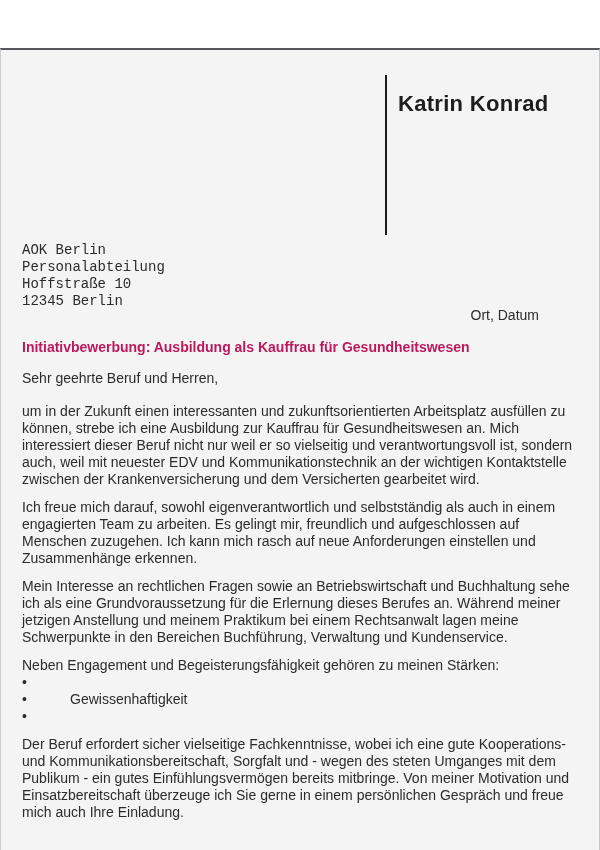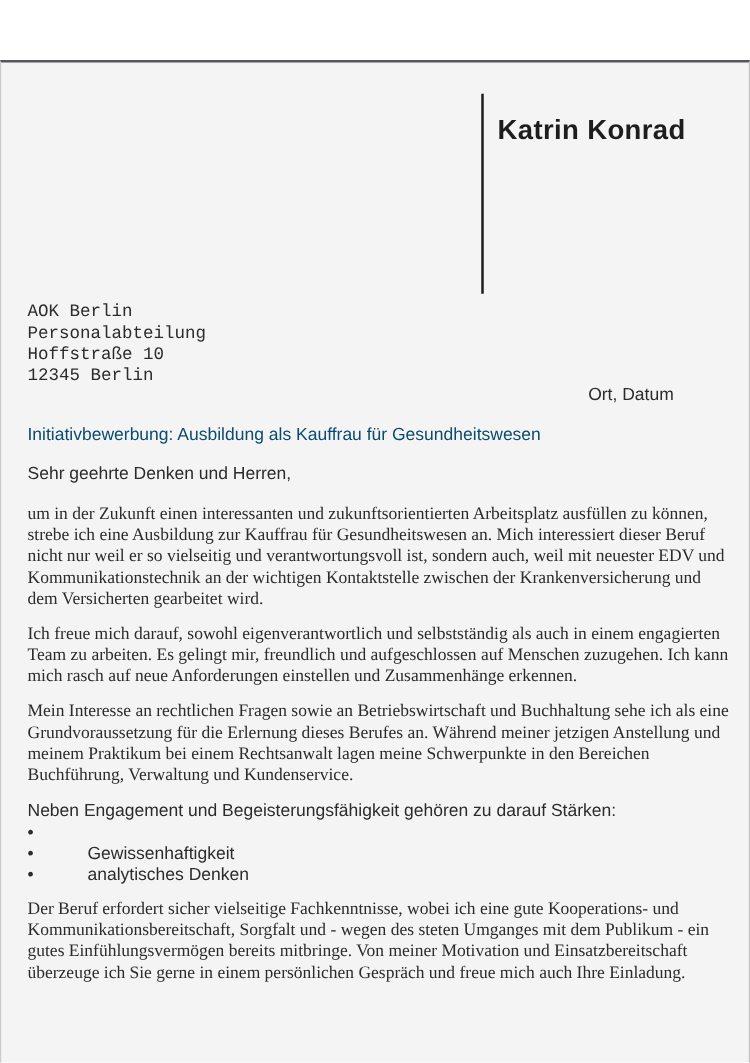--- a/index.html
+++ b/index.html
@@ -33,23 +33,23 @@
     font-size:22px;
     line-height:26px;
     font-weight:bold;
     letter-spacing:0.3px;
     color:#1d1d1d;
   }
   .sender-lines { margin-top:17px; }
   .recipient { position:absolute; left:21px; top:192px;font-family:Liberation Mono, monospace; }
   .date-line { position:absolute; top:257px; right:60px; text-align:left; }
   .letter-body { position:absolute; left:21px; top:289px; width:562px; }
-  .subject { font-weight:normal; color:#0c4a6e; margin-bottom:14px; }
+  .subject { font-weight:bold; color:#be185d; margin-bottom:14px; }
   .salutation { margin-bottom:16px; }
-  .para { margin-bottom:11px;font-family:Liberation Serif, serif; }
+  .para { margin-bottom:11px; }
   .strengths-intro { }
   .bullets { margin-bottom:11px; }
   .bullet-row { display:flex; }
   .bullet-glyph { width:48px; flex:0 0 48px; }
   .closing { margin-top:14px; }
   .txt-line { white-space:nowrap; }
 </style>
 </head>
 <body>
 
@@ -63,38 +63,37 @@
     <div class="txt-line">AOK Berlin</div>
     <div class="txt-line">Personalabteilung</div>
     <div class="txt-line">Hoffstraße 10</div>
     <div class="txt-line">12345 Berlin</div>
   </div>
 
   <div class="date-line">Ort, Datum</div>
 
   <div class="letter-body">
     <div class="subject">Initiativbewerbung: Ausbildung als Kauffrau für Gesundheitswesen</div>
-    <div class="salutation">Sehr geehrte Denken und Herren,</div>
+    <div class="salutation">Sehr geehrte Beruf und Herren,</div>
 
     <div class="para">um in der Zukunft einen interessanten und zukunftsorientierten Arbeitsplatz ausfüllen zu können, strebe ich eine Ausbildung zur Kauffrau für Gesundheitswesen an. Mich interessiert dieser Beruf nicht nur weil er so vielseitig und verantwortungsvoll ist, sondern auch, weil mit neuester EDV und Kommunikationstechnik an der wichtigen Kontaktstelle zwischen der Krankenversicherung und dem Versicherten gearbeitet wird.</div>
     <div class="para">Ich freue mich darauf, sowohl eigenverantwortlich und selbstständig als auch in einem engagierten Team zu arbeiten. Es gelingt mir, freundlich und aufgeschlossen auf Menschen zuzugehen. Ich kann mich rasch auf neue Anforderungen einstellen und Zusammenhänge erkennen.</div>
     <div class="para">Mein Interesse an rechtlichen Fragen sowie an Betriebswirtschaft und Buchhaltung sehe ich als eine Grundvoraussetzung für die Erlernung dieses Berufes an. Während meiner jetzigen Anstellung und meinem Praktikum bei einem Rechtsanwalt lagen meine Schwerpunkte in den Bereichen Buchführung, Verwaltung und Kundenservice.</div>
 
-    <div class="strengths-intro">Neben Engagement und Begeisterungsfähigkeit gehören zu darauf Stärken:</div>
+    <div class="strengths-intro">Neben Engagement und Begeisterungsfähigkeit gehören zu meinen Stärken:</div>
     <div class="bullets">
       <div class="bullet-row">
         <span class="bullet-glyph">•</span>
       </div>
       <div class="bullet-row">
         <span class="bullet-glyph">•</span>
         <span>Gewissenhaftigkeit</span>
       </div>
       <div class="bullet-row">
         <span class="bullet-glyph">•</span>
-        <span>analytisches Denken</span>
       </div>
     </div>
 
     <div class="para">Der Beruf erfordert sicher vielseitige Fachkenntnisse, wobei ich eine gute Kooperations- und Kommunikationsbereitschaft, Sorgfalt und - wegen des steten Umganges mit dem Publikum - ein gutes Einfühlungsvermögen bereits mitbringe. Von meiner Motivation und Einsatzbereitschaft überzeuge ich Sie gerne in einem persönlichen Gespräch und freue mich auch Ihre Einladung.</div>
 
   </div>
 
 </div>
 
 </body></html>

